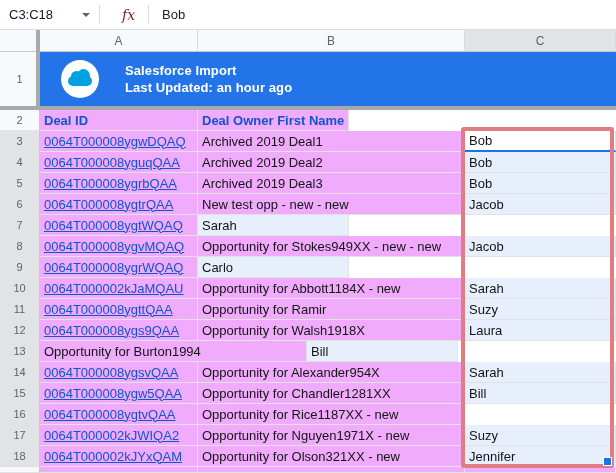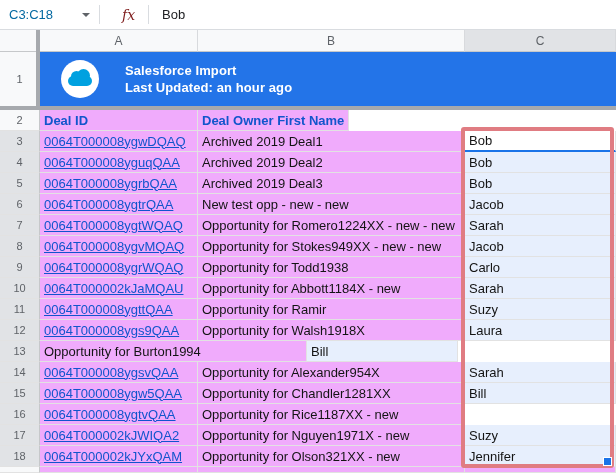--- a/index.html
+++ b/index.html
@@ -10,21 +10,21 @@
   }
 
   
   .formula-bar {
     height:30px; box-sizing:border-box; display:flex; align-items:center;
     background:#fff; border-bottom:1px solid #d9dce0;
   }
   .name-box {
     width:99px; box-sizing:border-box; padding:0 9px 0 9px; height:100%;
     display:flex; align-items:center; justify-content:space-between;
-    font-size:13px; color:#0369a1; cursor:pointer;
+    font-size:13px; color:#0f172a; cursor:pointer;
   }
   .caret {
     width:0; height:0; border-left:4px solid transparent;
     border-right:4px solid transparent; border-top:4px solid #5f6368;
   }
   .fb-divider { width:1px; height:19px; background:#d9dce0; }
   .fx {
     font-family:"DejaVu Serif", serif; font-style:italic;
     color:#7f1d1d; font-size:14px; margin:0 13px 0 22px;
   }
@@ -182,37 +182,35 @@
           <div class="link">0064T000008ygtrQAA</div>
         </div>
         <div class="cell w-b">New test opp - new - new</div>
         <div class="cell w-c sel">Jacob</div>
       </div>
       <div class="sheet-row">
         <div class="rh hl">7</div>
         <div class="cell w-a">
           <div class="link">0064T000008ygtWQAQ</div>
         </div>
-        <div class="cell w-b">Opportunity for Romero1224XX - new - new</div>
         <div class="cell w-c sel">Sarah</div>
       </div>
       <div class="sheet-row">
         <div class="rh hl">8</div>
         <div class="cell w-a">
           <div class="link">0064T000008ygvMQAQ</div>
         </div>
         <div class="cell w-b">Opportunity for Stokes949XX - new - new</div>
         <div class="cell w-c sel">Jacob</div>
       </div>
       <div class="sheet-row">
         <div class="rh hl">9</div>
         <div class="cell w-a">
           <div class="link">0064T000008ygrWQAQ</div>
         </div>
-        <div class="cell w-b">Opportunity for Todd1938</div>
         <div class="cell w-c sel">Carlo</div>
       </div>
       <div class="sheet-row">
         <div class="rh hl">10</div>
         <div class="cell w-a">
           <div class="link">0064T000002kJaMQAU</div>
         </div>
         <div class="cell w-b">Opportunity for Abbott1184X - new</div>
         <div class="cell w-c sel">Sarah</div>
       </div>

